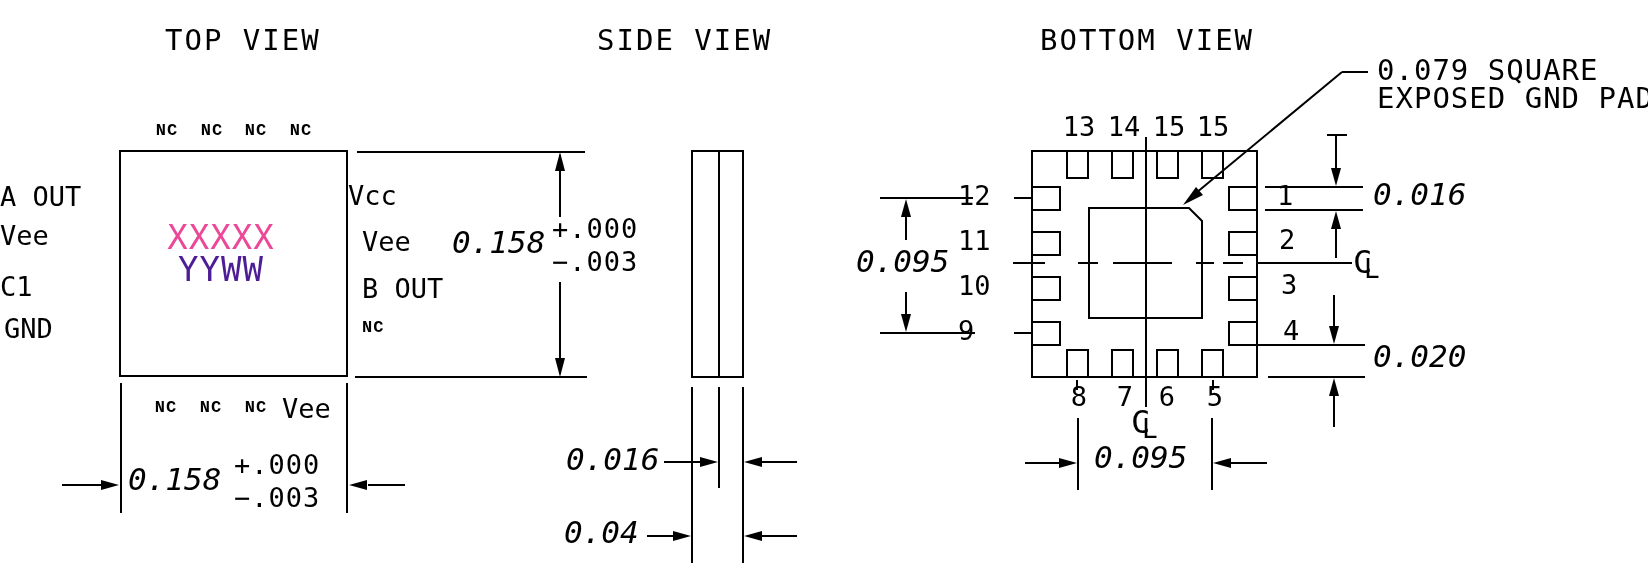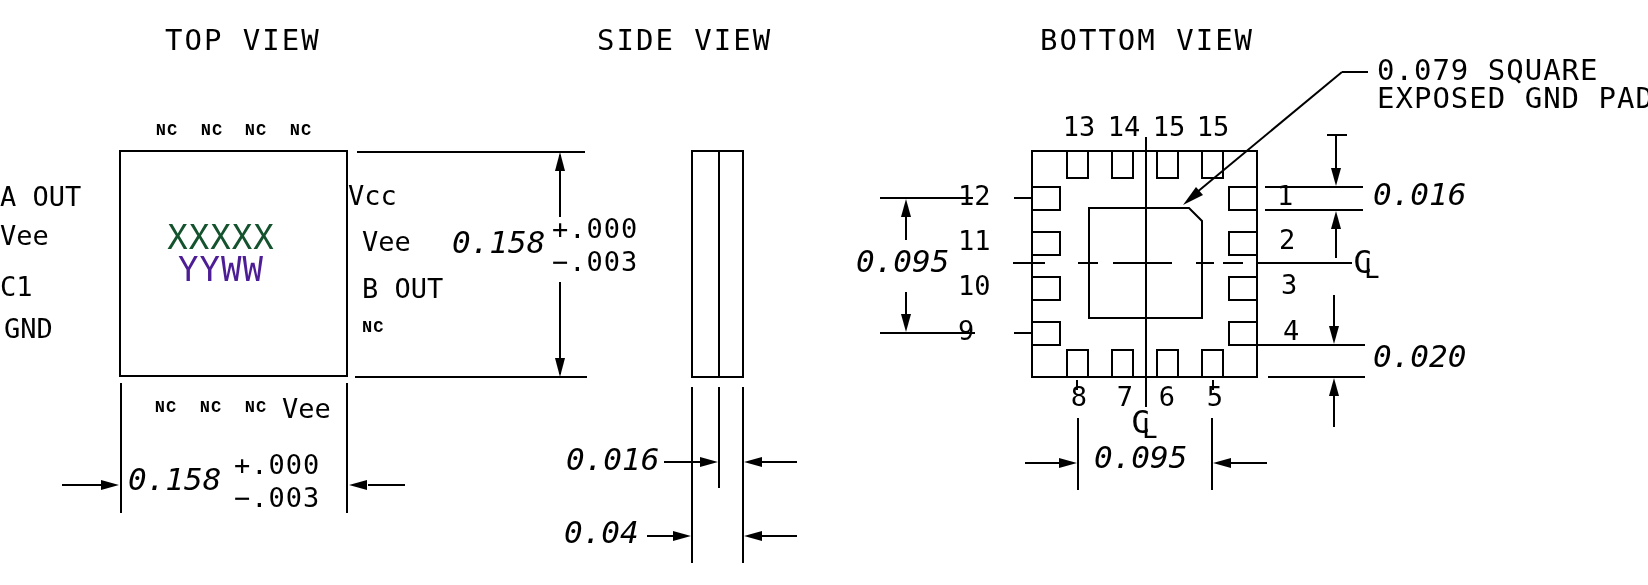--- a/index.html
+++ b/index.html
@@ -185,21 +185,21 @@
   <div class="lbl pin" style="left:348px;top:182px">Vcc</div>
   <div class="lbl pin" style="left:362px;top:228px">Vee</div>
   <div class="lbl pin" style="left:362px;top:275px">B OUT</div>
   <div class="lbl pin-sm" style="left:362px;top:319px">NC</div>
 
   <div class="lbl pin-sm ctr" style="left:149px;top:399px;width:34px">NC</div>
   <div class="lbl pin-sm ctr" style="left:194px;top:399px;width:34px">NC</div>
   <div class="lbl pin-sm ctr" style="left:239px;top:399px;width:34px">NC</div>
   <div class="lbl pin" style="left:282px;top:395px">Vee</div>
 
-  <div class="lbl marking ctr" style="left: 166px; top: 220px; width: 110px; color: #14532d;">XXXXX</div>
+  <div class="lbl marking ctr" style="left: 166px; top: 220px; width: 110px; color: #ec4899;">XXXXX</div>
   <div class="lbl marking ctr" style="left: 166px; top: 252px; width: 110px; color: #4c1d95;">YYWW</div>
 
   <div class="lbl dim" style="left:128px;top:464px">0.158</div>
   <div class="lbl tol" style="left:234px;top:448px">
     <span>+.000</span>
     <span>−.003</span>
   </div>
 
   <div class="lbl dim" style="left:452px;top:227px">0.158</div>
   <div class="lbl tol" style="left:552px;top:212px">

